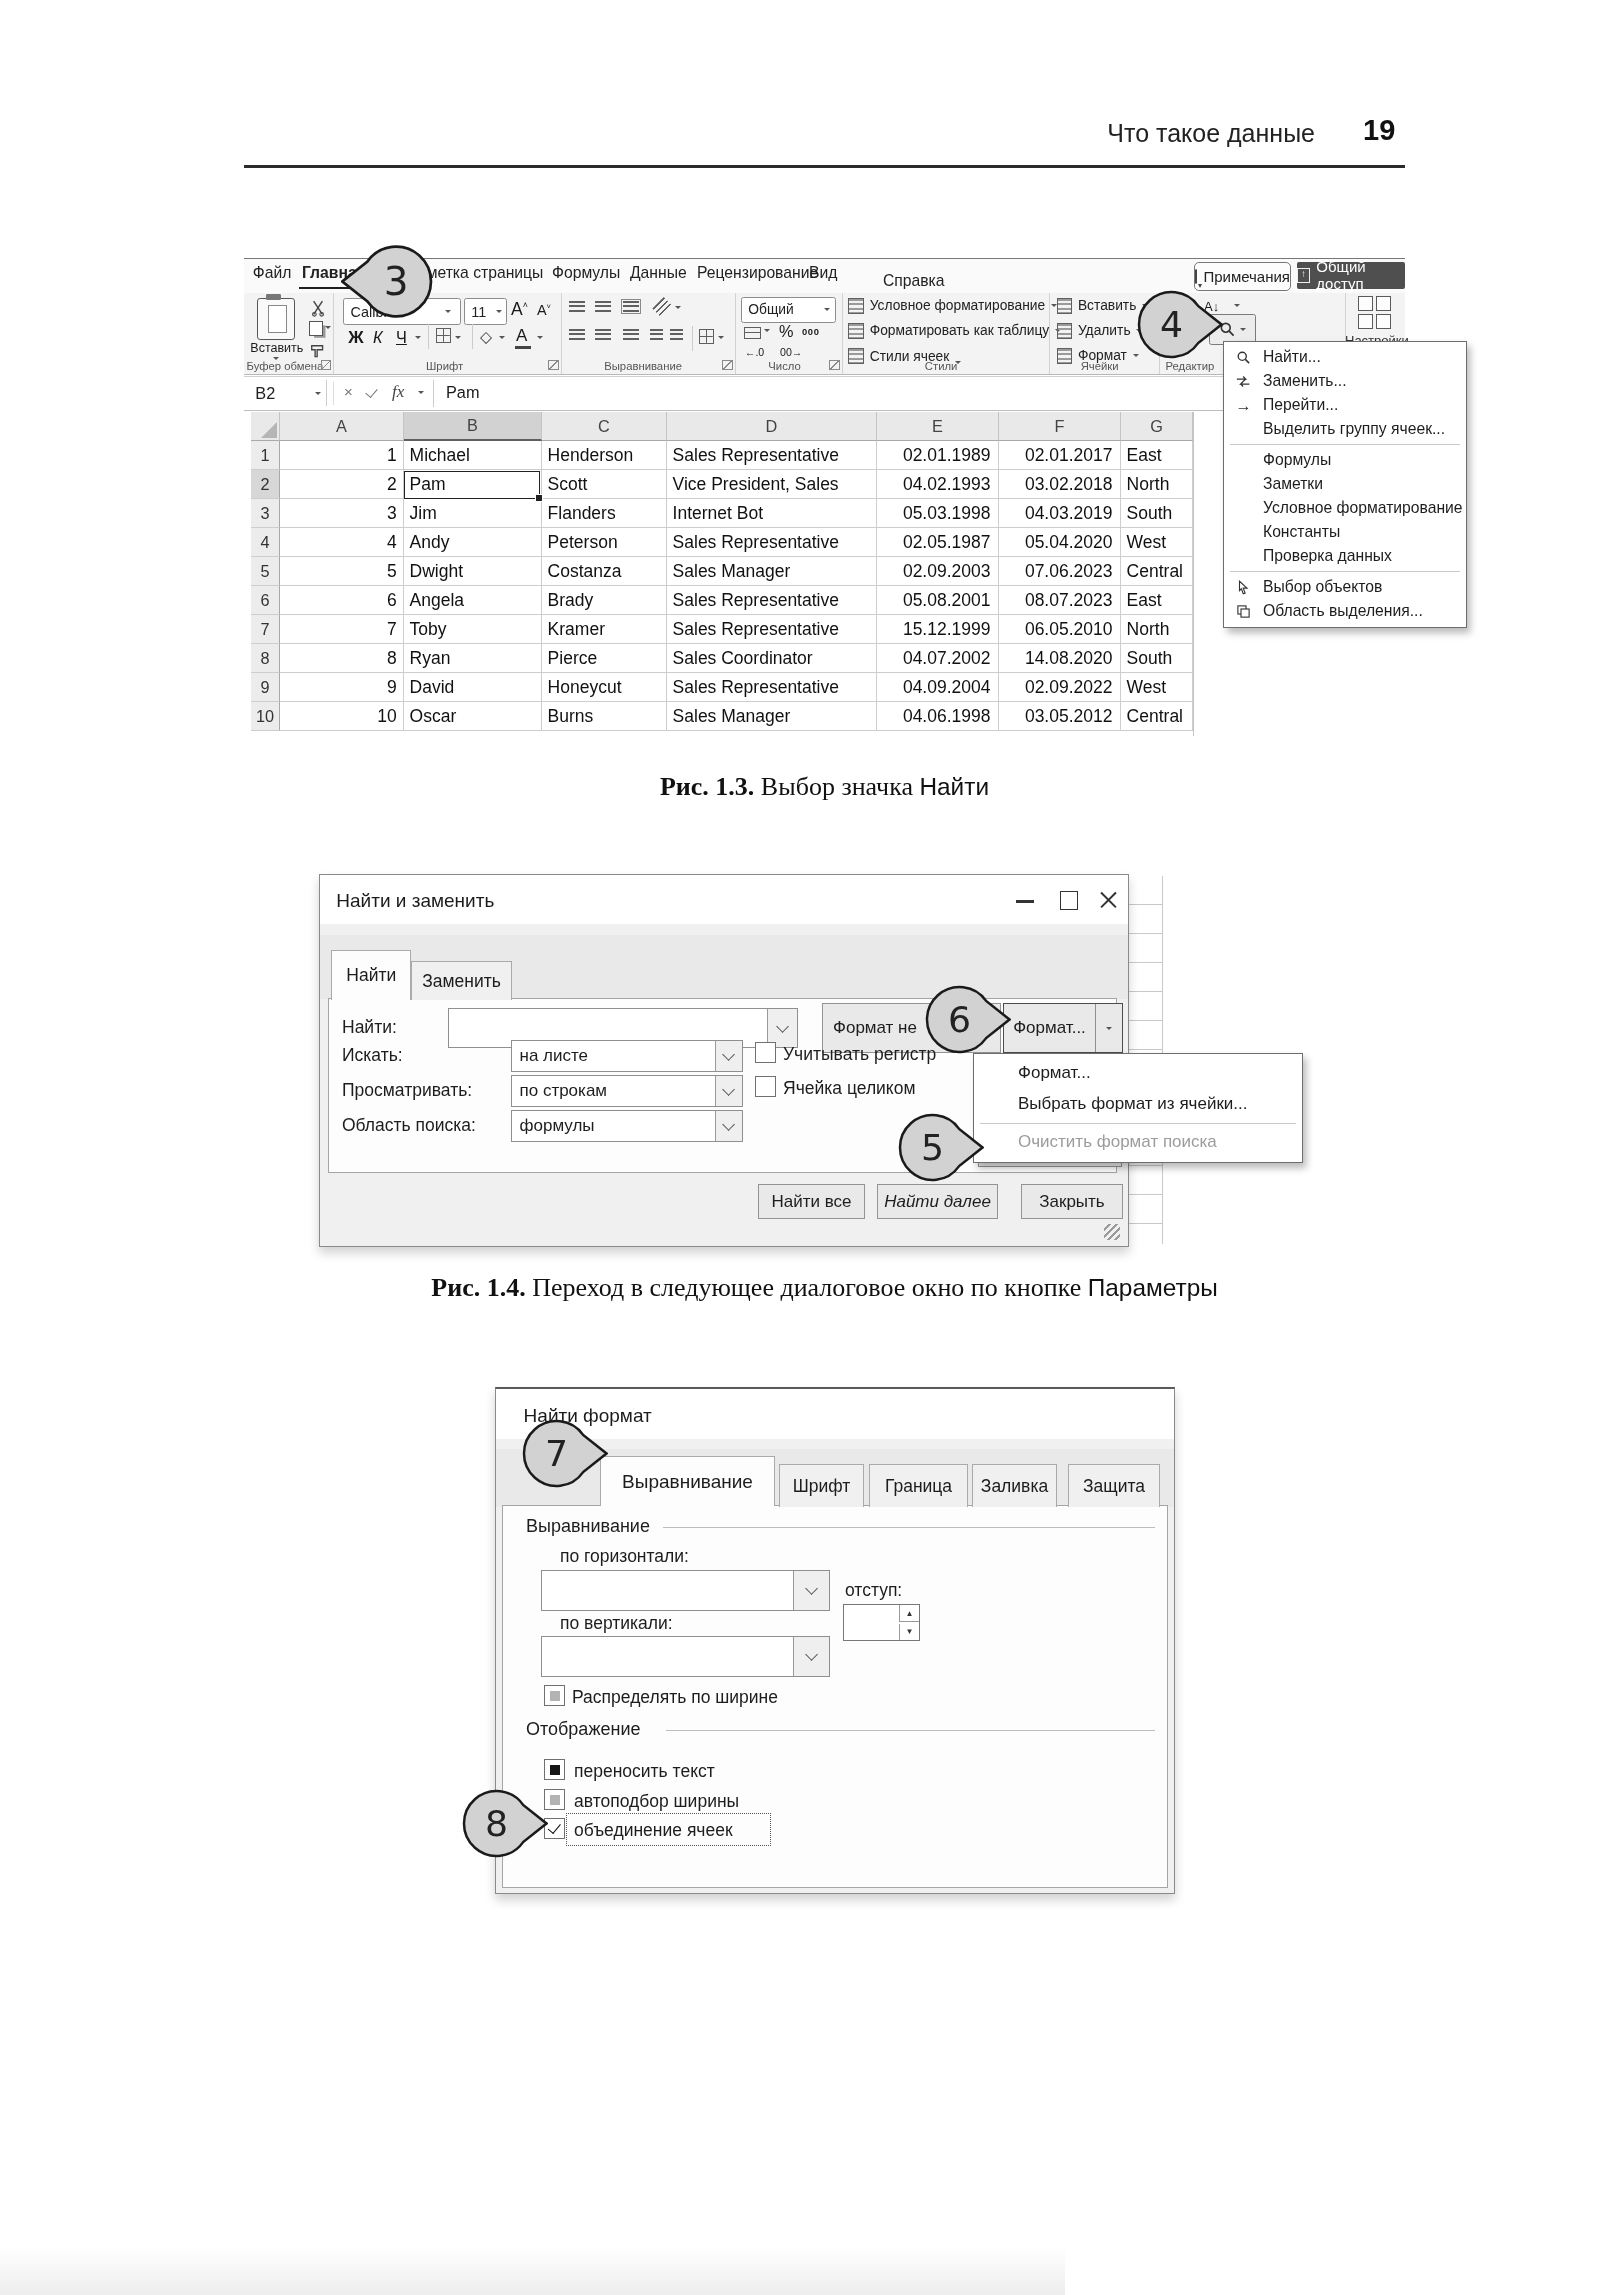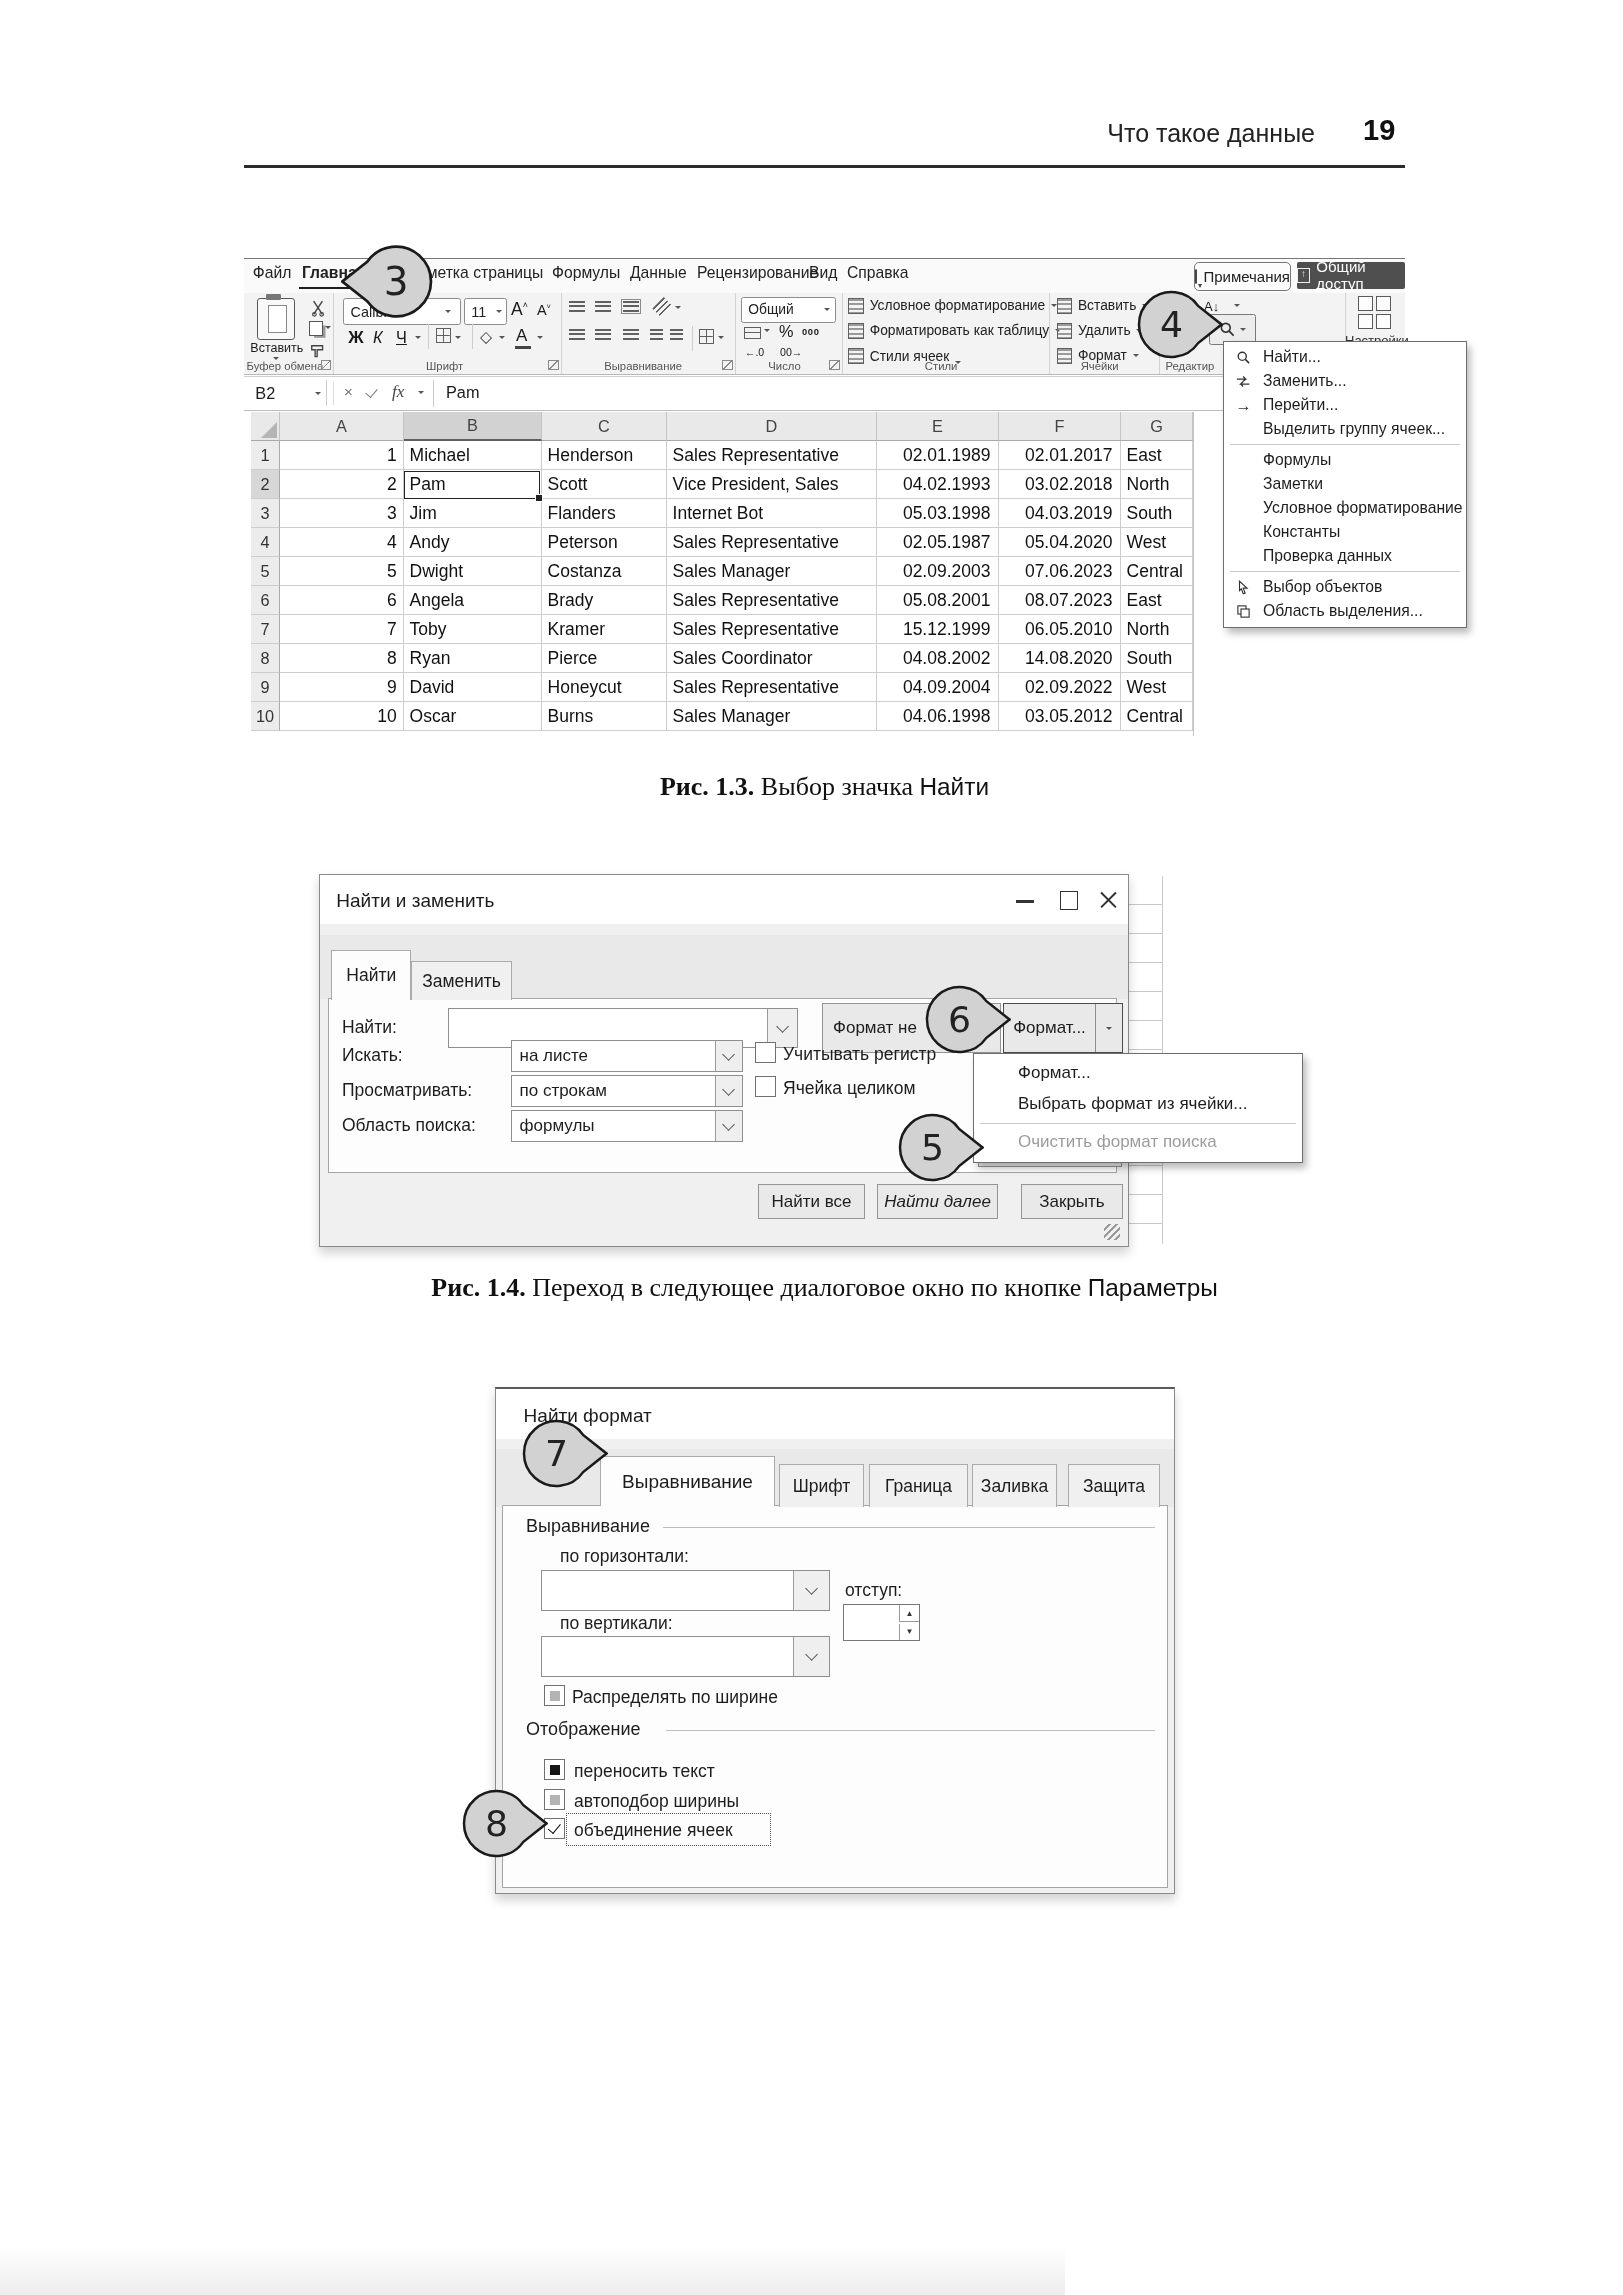--- a/index.html
+++ b/index.html
@@ -143,21 +143,21 @@
 
   <div class="abs tabrow" style="left:244px;top:259px;width:1161px;height:34px;">
     <span class="rtab" style="left:8.8px;">Файл</span>
     <span class="rtab active" style="left:58px;">Главная</span>
     <span class="tab-underline" style="left:55px;top:27.6px;width:73px;"></span>
     <span class="rtab" style="left:157px;">Разметка страницы</span>
     <span class="rtab" style="left:308px;">Формулы</span>
     <span class="rtab" style="left:386px;">Данные</span>
     <span class="rtab" style="left:453px;">Рецензирование</span>
     <span class="rtab" style="left:565px;">Вид</span>
-    <span class="rtab" style="left:603px;">Справка</span>
+    <span class="rtab" style="left:639px;margin-top:8px;">Справка</span>
     <div class="abs btn-notes" style="left:950px;top:2.5px;width:95px;height:27.6px;">
       <span class="ic-comment"></span>
       <span>Примечания</span>
     </div>
     <div class="abs btn-share" style="left:1053px;top:2.5px;width:108px;height:27.6px;">
       <span class="ic-share">↑</span>
       <span>Общий доступ</span>
     </div>
   </div>
 
@@ -418,21 +418,21 @@
           <span class="ch rd">06.05.2010</span>
           <span class="ch la">North</span>
         </div>
 
         <div class="xrow">
           <span class="ch rh">8</span>
           <span class="ch ra">8</span>
           <span class="ch la">Ryan</span>
           <span class="ch la">Pierce</span>
           <span class="ch la">Sales Coordinator</span>
-          <span class="ch rd">04.08.2002</span>
+          <span class="ch rd">04.07.2002</span>
           <span class="ch rd">14.08.2020</span>
           <span class="ch la">South</span>
         </div>
 
         <div class="xrow">
           <span class="ch rh">9</span>
           <span class="ch ra">9</span>
           <span class="ch la">David</span>
           <span class="ch la">Honeycut</span>
           <span class="ch la">Sales Representative</span>

